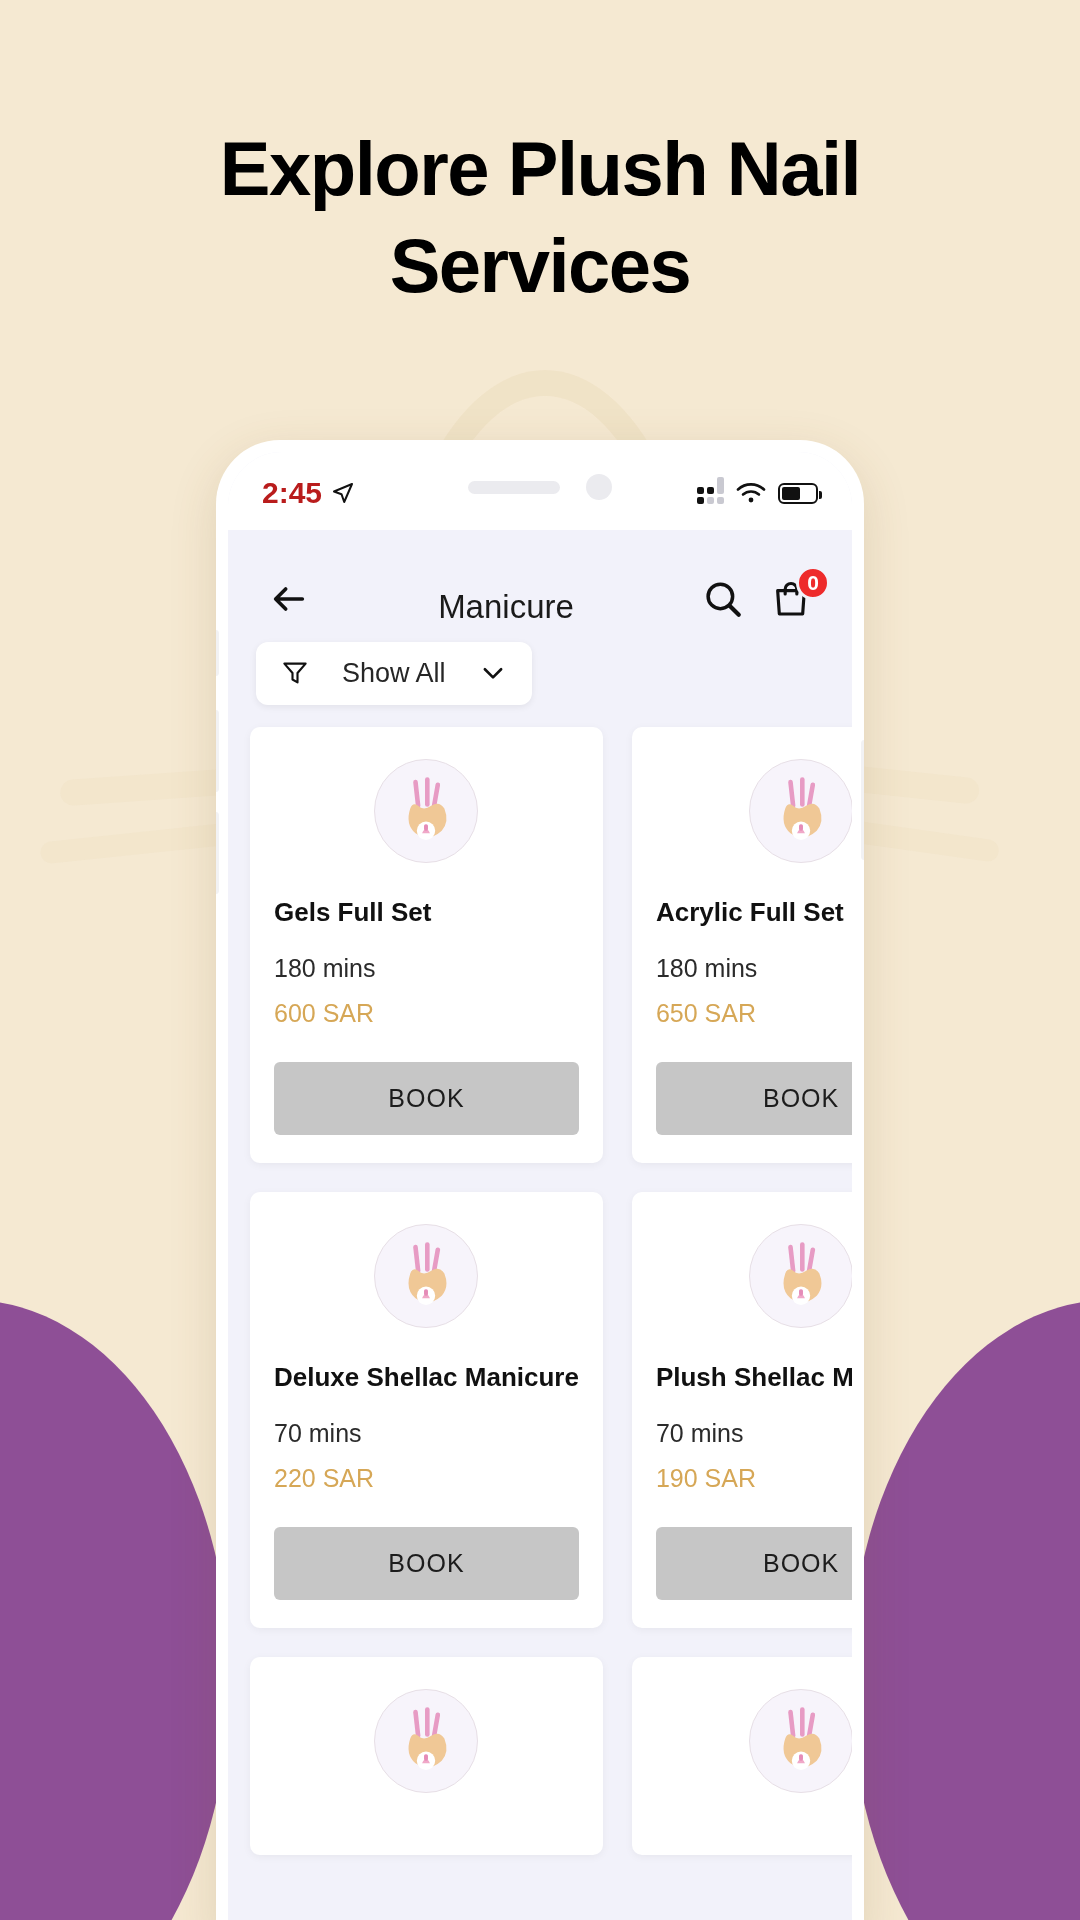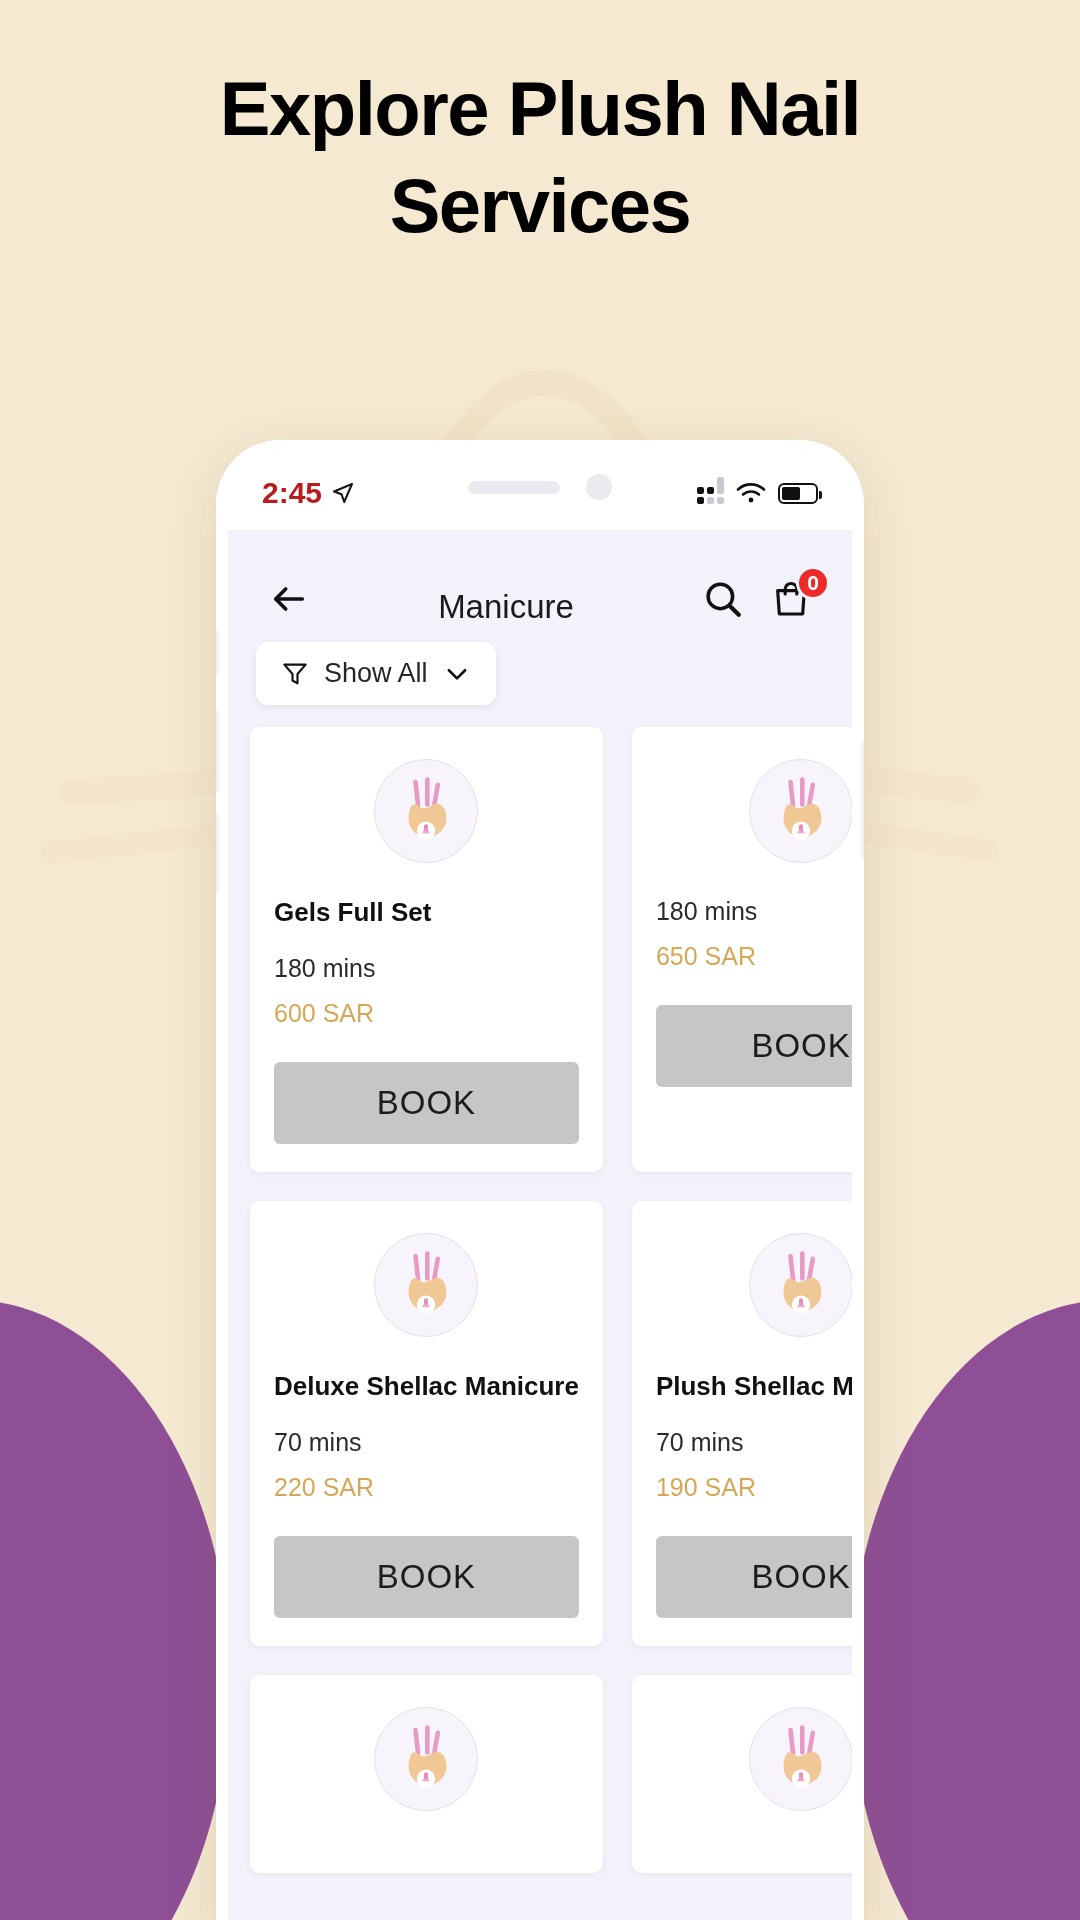--- a/index.html
+++ b/index.html
@@ -51,21 +51,21 @@
     border-radius: 50%;
     z-index: 0;
   }
   .purple-left  { left: -290px; }
   .purple-right { right: -290px; }
 
   
   .headline {
     position: relative; z-index: 3;
     text-align: center;
-    padding: 60px 90px 0;
+    padding: 120px 90px 0;
     font-size: 76px;
     line-height: 1.28;
     font-weight: bold;
     letter-spacing: -1.5px;
     color: #000;
   }
 
   
   .phone {
     position: absolute;
@@ -166,21 +166,21 @@
     color: #fff;
     border-radius: 50%;
     font-size: 21px; font-weight: bold;
     display: flex; align-items: center; justify-content: center;
     border: 3px solid #F2F2FA;
   }
 
   
   .filter-row { padding: 16px 28px 22px; background: #F2F2FA; }
   .filter-chip {
-    display: inline-flex; align-items: center; gap: 14px;
+    display: inline-flex; gap: 32px;
     background: #fff;
     border-radius: 12px;
     padding: 16px 24px;
     box-shadow: 0 2px 7px rgba(0,0,0,.07);
     font-size: 27px; color: #262626;
     cursor: pointer;
   }
 
   
   .grid {
@@ -211,21 +211,21 @@
     white-space: nowrap;
   }
   .svc-dur { font-size: 25px; color: #2b2b2b; margin-bottom: 16px; }
   .svc-price { font-size: 25px; color: #D6A756; margin-bottom: 34px; }
   .book-btn {
     width: 100%;
     background: #C6C6C6;
     border: none;
     border-radius: 6px;
     padding: 22px 8px;
-    font-size: 33px;
+    font-size: 25px;
     letter-spacing: 1px;
     color: #1c1c1c;
     font-family: "Liberation Sans", sans-serif;
     cursor: pointer;
   }
 </style>
 </head>
 <body>
 
 <div class="bg-deco">
@@ -344,20 +344,21 @@
           <svg width="84" height="84" viewBox="0 0 64 64">
             <path d="M24 10 L26 28" stroke="#E79BC4" stroke-width="3.5" stroke-linecap="round"></path>
             <path d="M33 8 L33 27" stroke="#E79BC4" stroke-width="3.5" stroke-linecap="round"></path>
             <path d="M41 12 L38 29" stroke="#E79BC4" stroke-width="3.5" stroke-linecap="round"></path>
             <path d="M20 30 Q16 42 24 49 Q34 56 44 47 Q50 40 46 30 Q42 24 36 28 Q30 32 26 28 Q22 25 20 30 Z" fill="#F0C896"></path>
             <circle cx="32" cy="47" r="7" fill="#fff"></circle>
             <path d="M29 49 q3 -7 6 0 z" fill="#F0A8C8"></path>
             <rect x="30.5" y="42" width="3" height="5" rx="1.3" fill="#E58CB8"></rect>
           </svg>
         </div>
+        <div class="svc-name">Acrylic Full Set</div>
         <div class="svc-dur">180 mins</div>
         <div class="svc-price">650 SAR</div>
         <button class="book-btn">BOOK</button>
       </div>
 
       <div class="card">
         <div class="thumb">
           <svg width="84" height="84" viewBox="0 0 64 64">
             <path d="M24 10 L26 28" stroke="#E79BC4" stroke-width="3.5" stroke-linecap="round"></path>
             <path d="M33 8 L33 27" stroke="#E79BC4" stroke-width="3.5" stroke-linecap="round"></path>

